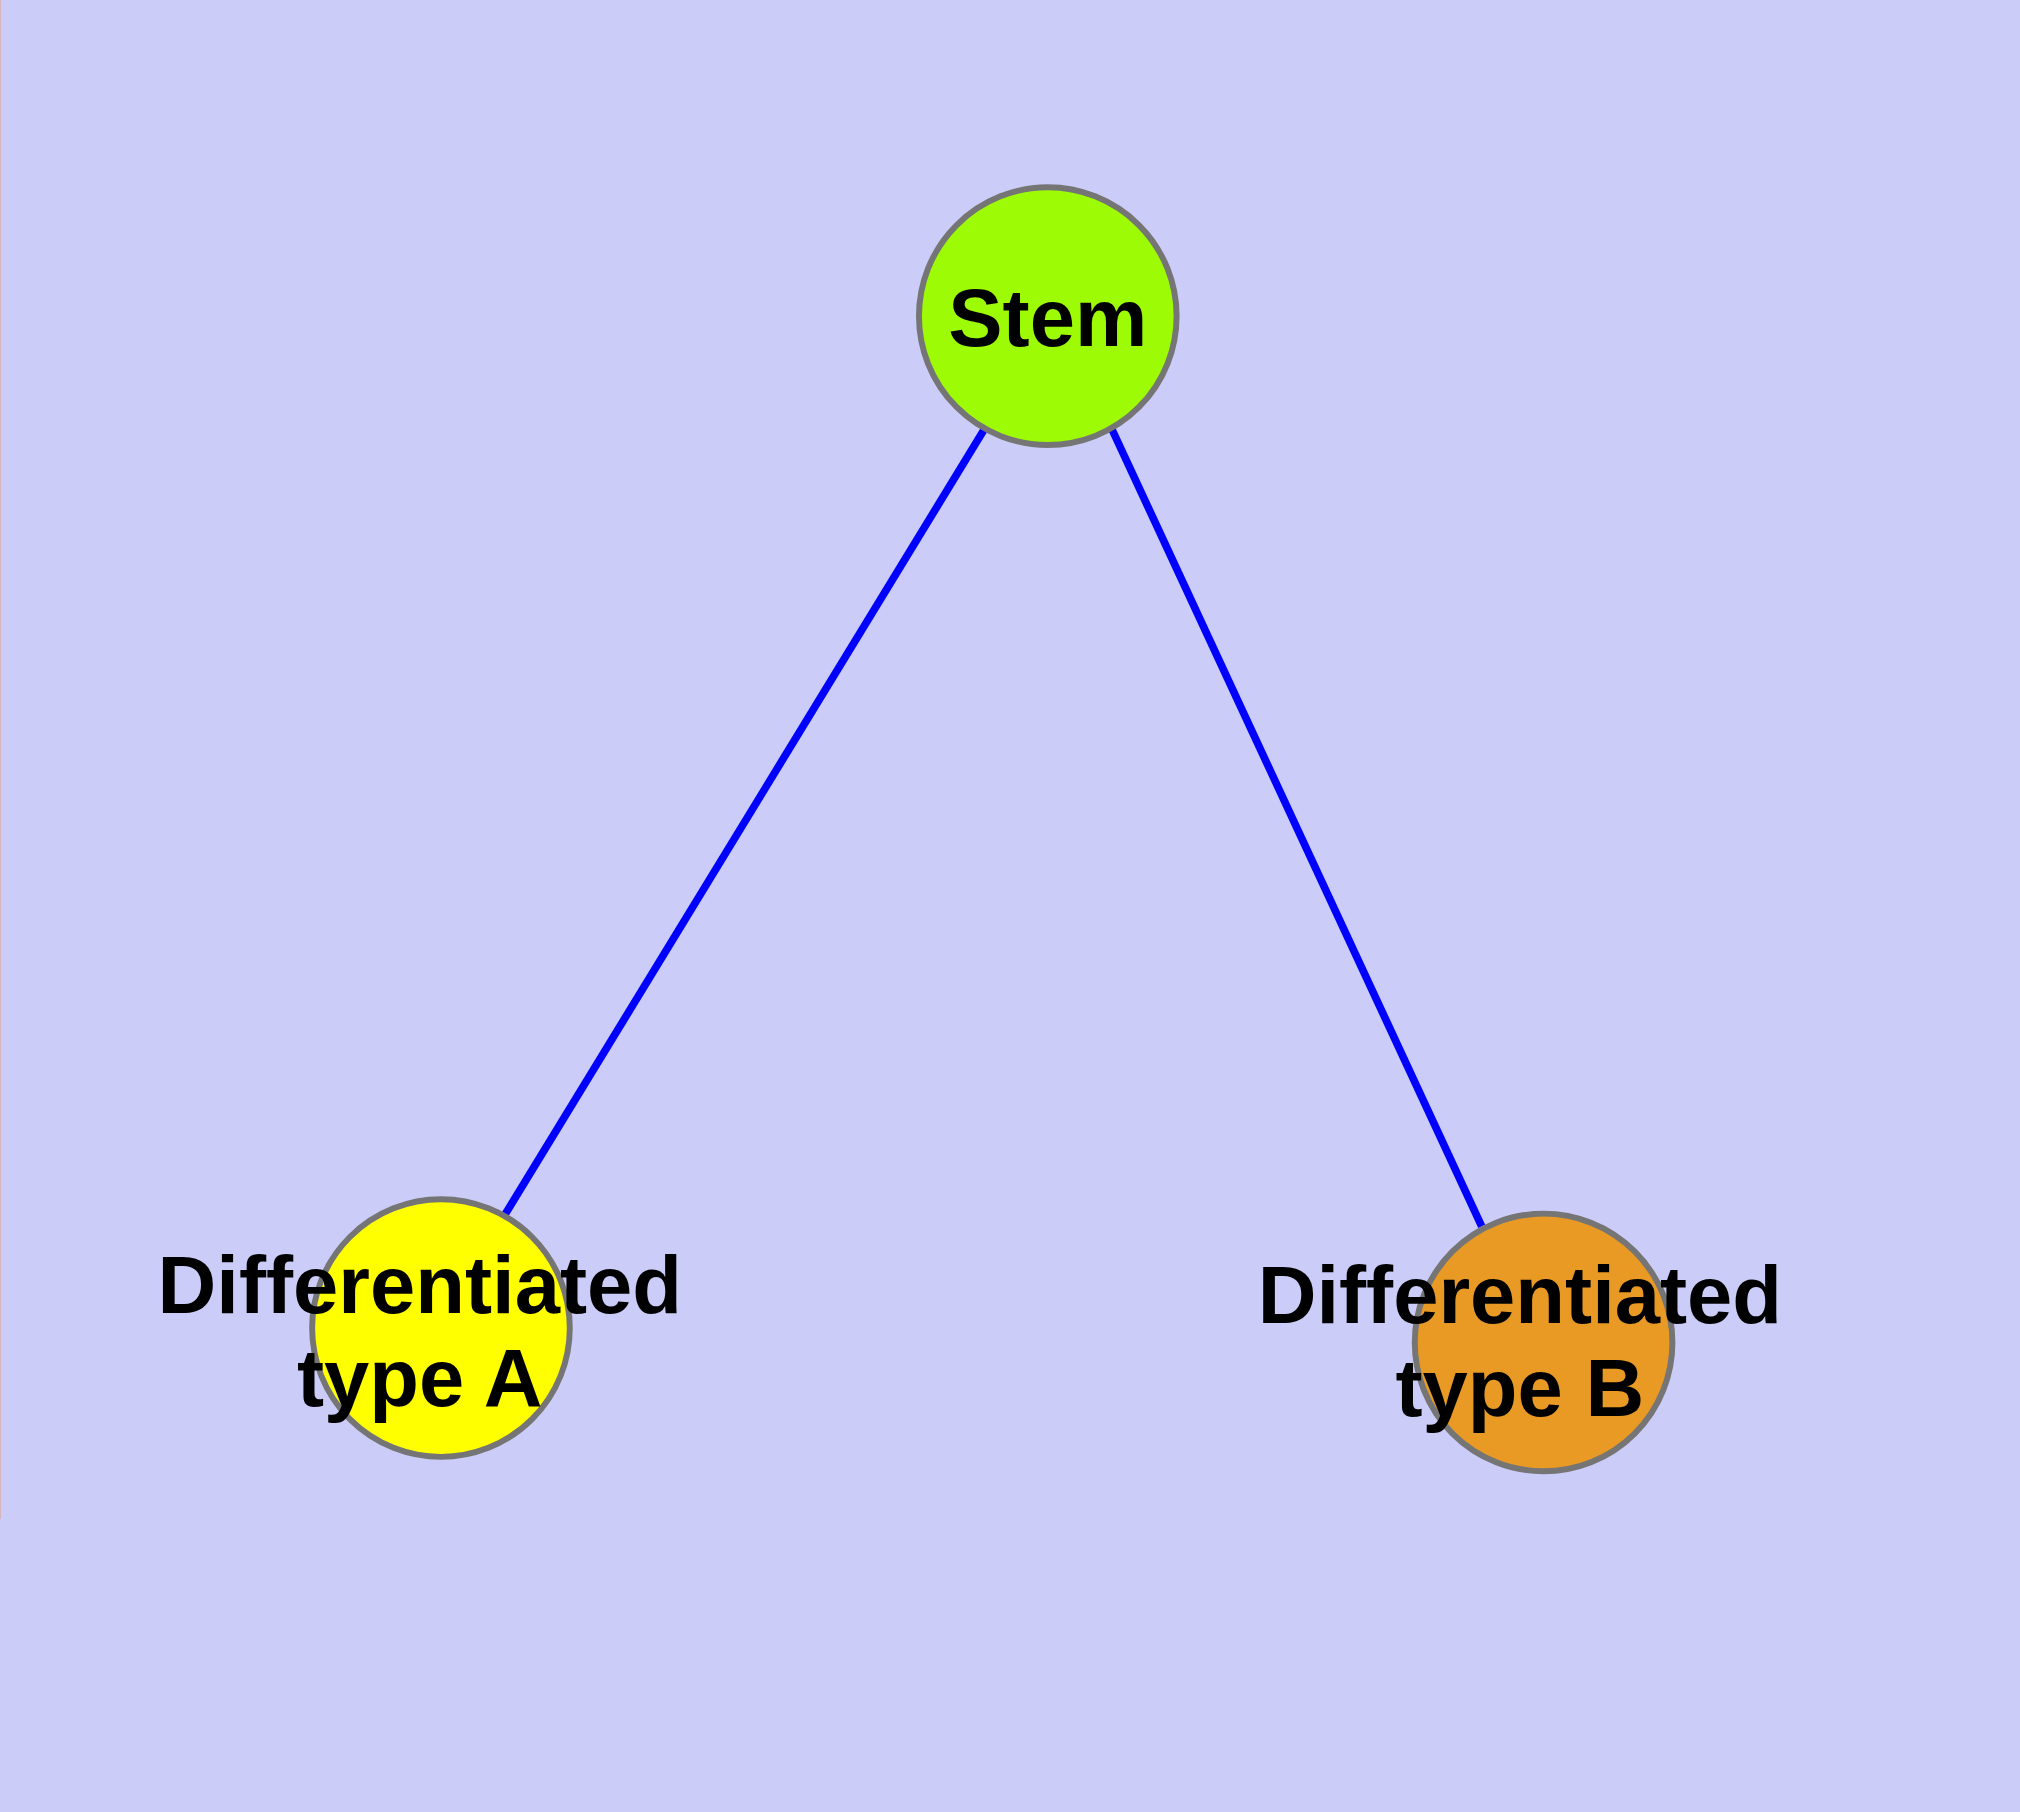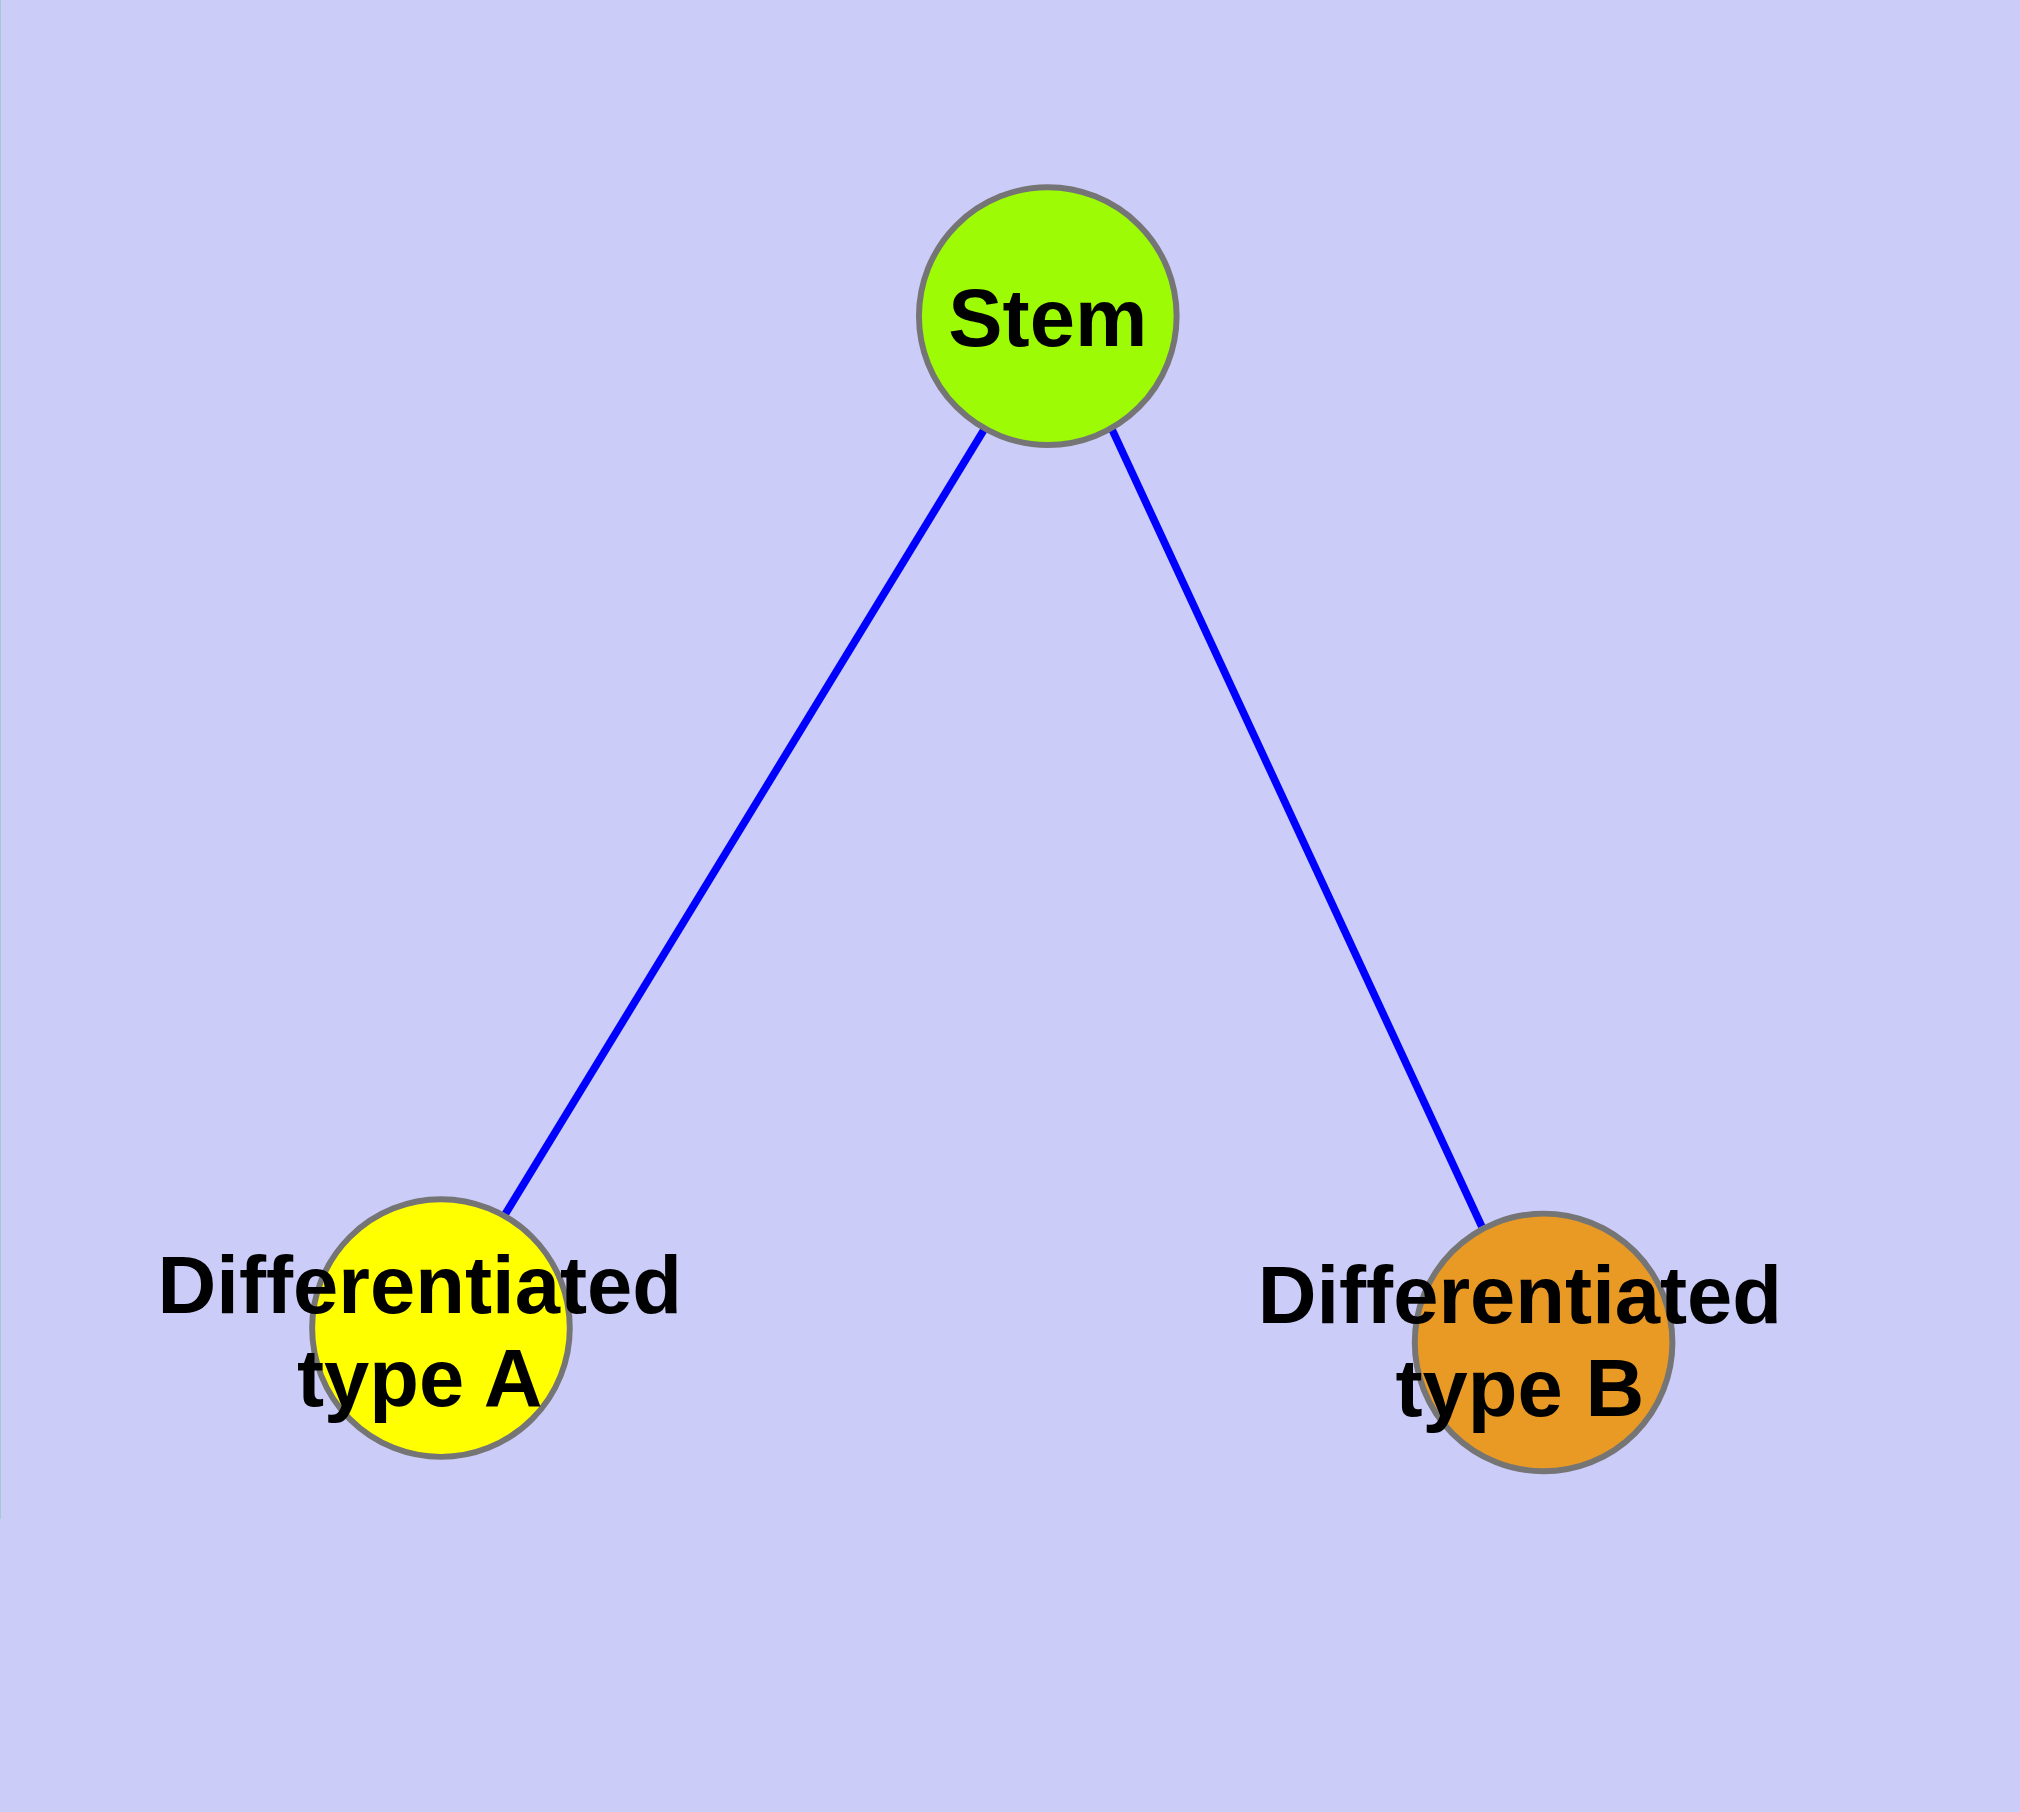--- a/index.html
+++ b/index.html
@@ -4,21 +4,21 @@
 <style>
   html, body {
     margin: 0;
     padding: 0;
     background: #ccccf8;
   }
   #canvas {
     position: relative;
     width: 2021px;
     height: 1519px;
-    background: #22c55e;
+    background: #f97316;
     overflow: hidden;
     font-family: "Liberation Sans", sans-serif;
   }
   #graph-svg {
     position: absolute;
     left: 0;
     top: 0;
     width: 2021px;
     height: 1812px;
     display: block;

